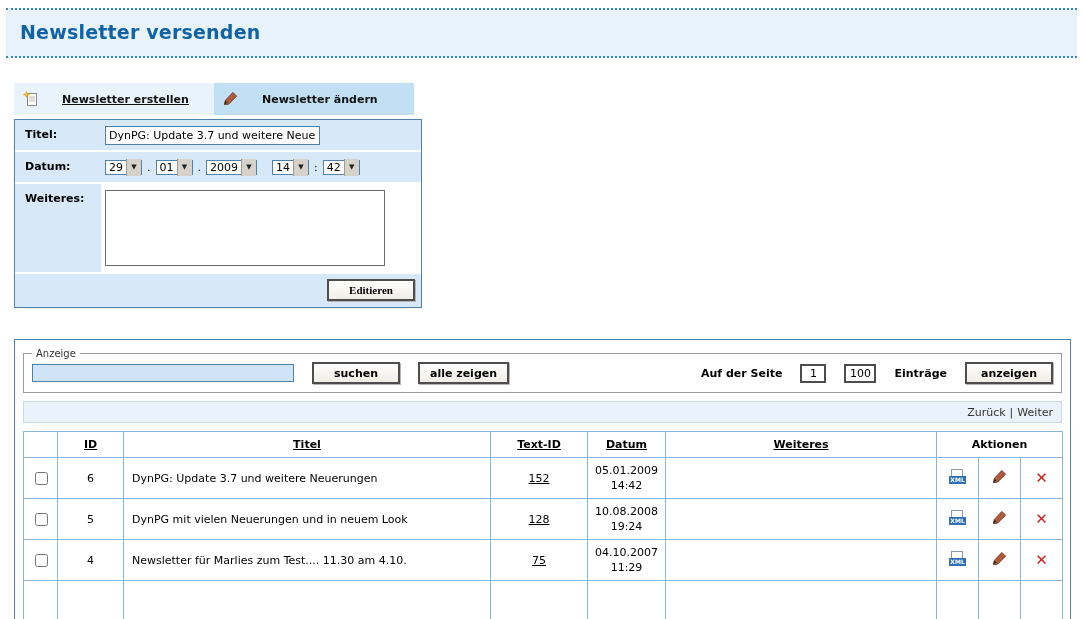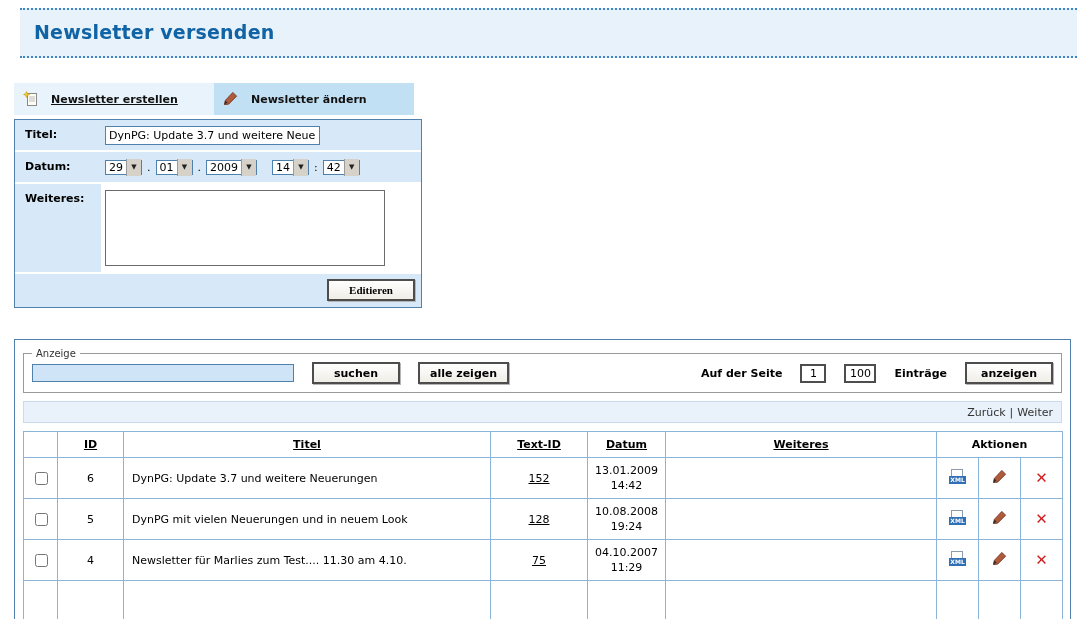--- a/index.html
+++ b/index.html
@@ -7,36 +7,36 @@
   body {
     width:1085px; height:619px; overflow:hidden;
     background:#fff;
     font-family:"DejaVu Sans","Liberation Sans",sans-serif;
     font-size:11px; color:#000;
   }
   .page { width:1085px; height:619px; position:relative; }
 
   
   .page-header {
-    margin:8px 8px 0 20px;
+    margin:8px 8px 0 6px;
     border-top:2px dotted #3d85c6;
     border-bottom:2px dotted #3d85c6;
     background:#e8f2fb;
   }
   .page-header h1 {
     margin:0; padding:11px 14px 13px 14px;
     font-size:19px; font-weight:bold; color:#1063a5;
     letter-spacing:0.2px;
   }
 
   
   .tabs { display:flex; margin:25px 0 4px 14px; }
   .tab {
     width:200px; height:32px;
-    display:flex; align-items:center; gap:12px;
+    display:flex; align-items:center; gap:23px;
     padding-left:9px; cursor:pointer;
     background:#e9f3fb;
   }
   .tab.active { background:#c2e0f3; }
   .tab-label { font-weight:bold; font-size:11px; color:#111; }
   .tab.inactive .tab-label { text-decoration:underline; }
   .icon16 { width:16px; height:16px; display:inline-block; flex:0 0 auto; }
 
   
   .form-panel {
@@ -295,21 +295,21 @@
         </tr>
       </thead>
       <tbody>
 
         <tr>
           <td><input type="checkbox" style=""></td>
           <td>6</td>
           <td class="titel-cell">DynPG: Update 3.7 und weitere Neuerungen</td>
           <td><span class="textid-link">152</span></td>
           <td class="datum-lines">
-            <div>13.01.2009</div>
+            <div>05.01.2009</div>
             <div>14:42</div>
           </td>
           <td></td>
           <td class="icon-cell">
             <span class="xml-icon"><span class="xml-page"></span><span class="xml-band">XML</span></span>
           </td>
           <td class="icon-cell">
             <svg width="15" height="15" viewBox="0 0 16 16">
               <path d="M10.5 1.5 L14.5 5.5 L6 14 L1.5 14.5 L2.5 10 Z" fill="#b05a3c" stroke="#6e2f1a" stroke-width="0.9"></path>
               <path d="M1.5 14.5 L2.5 10 L4.8 12.3 Z" fill="#2b2b2b"></path>

